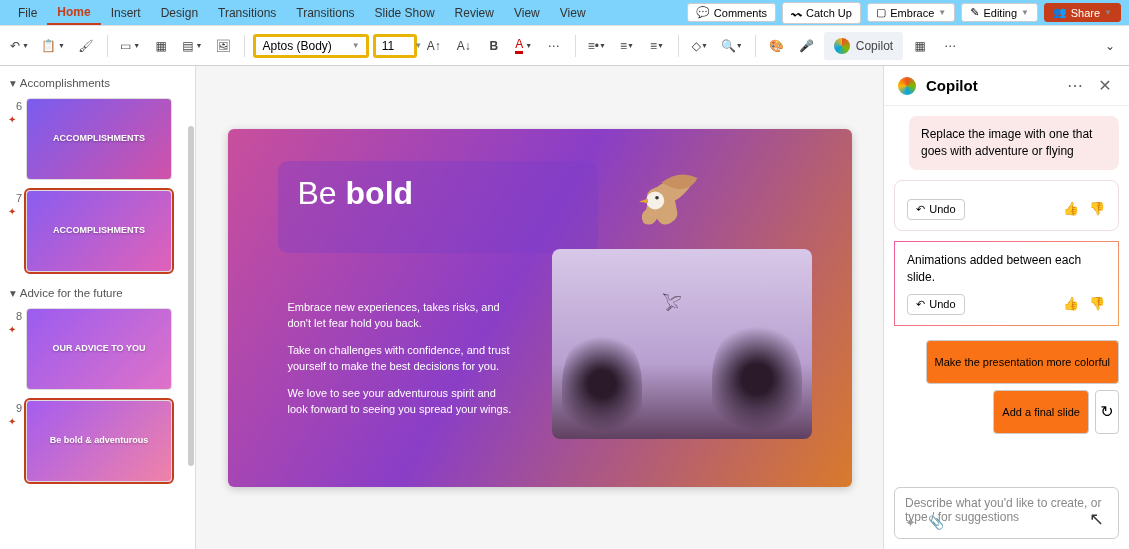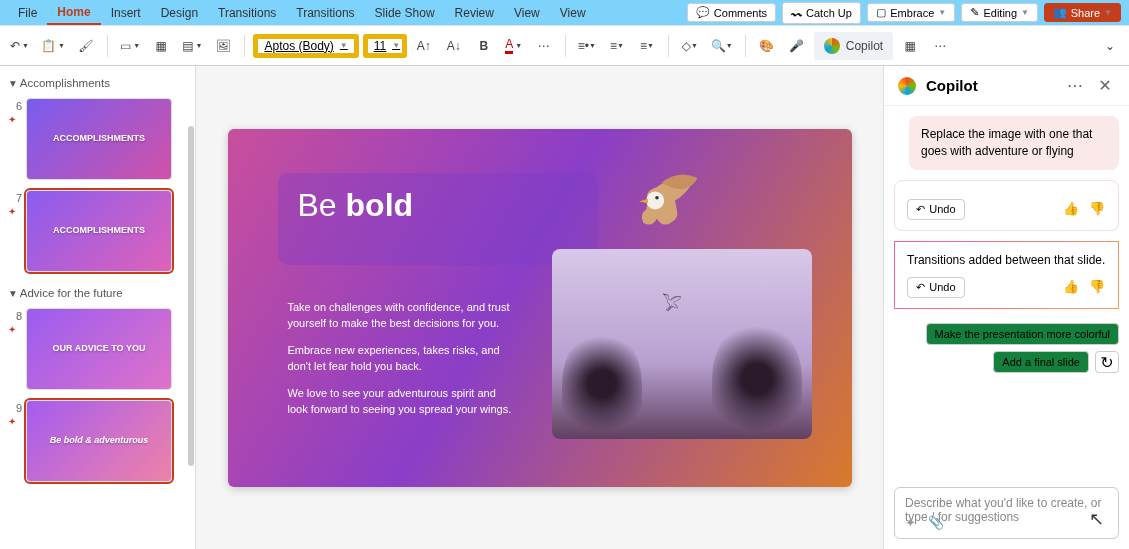--- a/index.html
+++ b/index.html
@@ -11,45 +11,45 @@
   .menubar .menu-item.active { border-bottom: 2px solid #c43e1c; color: #c43e1c; font-weight: 600; }
   .menubar-right { margin-left: auto; display: flex; gap: 6px; align-items:center; }
   .mr-btn { display: flex; align-items:center; gap:4px; padding: 2px 8px; border:1px solid #ccc; border-radius:3px; font-size:11px; background:#fff; cursor:pointer; }
   .mr-btn.share { background:#c43e1c; color:#fff; border-color:#c43e1c; }
   .mr-btn .chev { font-size:8px; color:#888; }
 
   
   .toolbar { display:flex; align-items:center; height:40px; background:#fff; border-bottom:1px solid #d0d0d0; padding:0 6px; gap:4px; }
   .tb-btn { display:flex; align-items:center; justify-content:center; min-width:26px; height:28px; padding:0 4px; border-radius:3px; font-size:12px; color:#444; cursor:pointer; }
   .tb-sep { width:1px; height:22px; background:#ddd; margin:0 4px; }
-  .font-box { display:flex; align-items:center; border:5px solid #eab308; border-radius:3px; height:24px; padding:0 6px; font-size:12px; gap:6px;text-decoration:underline; }
+  .font-box { display:flex; align-items:center; border:3px solid #eab308; border-radius:3px; height:24px; padding:0 6px; font-size:12px; gap:20px; }
   .font-box .chev { font-size:8px; color:#888; }
   .tb-btn.copilot { background:#eef1f5; gap:6px; padding:0 10px; font-size:12px; }
   .tb-btn .icn { width:16px; height:16px; display:inline-block; }
 
   
   .main { display:flex; height: calc(549px - 66px); }
   .slide-panel { width: 196px; background:#fff; border-right:1px solid #ddd; overflow-y:auto; padding:6px 4px 6px 8px; position:relative; }
   .section-hdr { display:flex; align-items:center; gap:4px; font-size:11.5px; color:#555; padding:4px 2px; cursor:pointer; }
   .thumb-row { display:flex; gap:4px; margin:4px 0 10px 0; }
   .thumb-num { width:14px; font-size:11px; color:#666; text-align:right; padding-top:2px; }
   .thumb { width:146px; height:82px; border-radius:4px; overflow:hidden; border:1px solid #ddd; cursor:pointer; display:flex; align-items:center; justify-content:center; font-size:10px; color:#fff; font-weight:700; position:relative; }
   .thumb.sel { outline:2px solid #c43e1c; }
   .sparkle { color:#c43e1c; font-size:10px; margin-top:2px; }
   .thumb.t6 { background:linear-gradient(135deg,#7a5cf0,#d052a8); }
   .thumb.t7 { background:linear-gradient(135deg,#8a5cf0,#e062b8); }
   .thumb.t8 { background:linear-gradient(135deg,#9a5cf0,#e072c8); }
-  .thumb.t9 { background:linear-gradient(135deg,#a55cf0,#f082a8);font-style:italic; }
+  .thumb.t9 { background:linear-gradient(135deg,#a55cf0,#f082a8); }
   .thumb .ttxt { text-shadow:0 1px 2px rgba(0,0,0,.3); font-size:9px; line-height:1.1; text-align:left; padding:4px; }
   .scroll-ind { position:absolute; right:1px; top:60px; width:6px; height:340px; background:#ccc; border-radius:3px; }
 
   
   .canvas-wrap { flex:1; background:#f5f5f5; display:flex; align-items:center; justify-content:center; padding:20px; }
   .slide { width:624px; height:358px; border-radius:6px; background:linear-gradient(120deg,#c94f9c 0%,#8a3ec7 45%,#d97a2b 100%); position:relative; color:#fff; box-shadow:0 2px 8px rgba(0,0,0,.2); overflow:hidden; }
-  .title-box { position:absolute; left:50px; top:44px; width:320px; height:92px; background:rgba(120,60,200,.35); border-radius:10px; padding:14px 20px; }
+  .title-box { position:absolute; left:50px; top:32px; width:320px; height:92px; background:rgba(120,60,200,.35); border-radius:10px; padding:14px 20px; }
   .title-box .t1 { font-size:32px; font-weight:300; }
   .title-box .t1 b { font-weight:800; }
   .title-box .amp { color:#f5b93f; font-size:38px; font-weight:800; display:inline-block; margin-right:4px; }
   .title-box .t2 { font-size:30px; font-weight:300; letter-spacing:1px; margin-top:-8px; }
   .body-txt { position:absolute; left:60px; top:170px; width:230px; font-size:11px; line-height:1.5; }
   .body-txt p { margin-bottom:10px; }
   .photo { position:absolute; right:40px; top:120px; width:260px; height:190px; border-radius:8px; background:linear-gradient(#d8c8e8 0%,#b8a0d0 60%,#604060 100%); overflow:hidden; }
   .photo::before { content:""; position:absolute; left:10px; bottom:0; width:80px; height:110px; background:radial-gradient(circle,#2a1a2a 20%,transparent 70%); border-radius:50% 50% 0 0; }
   .photo::after { content:""; position:absolute; right:10px; bottom:0; width:90px; height:120px; background:radial-gradient(circle,#2a1a2a 20%,transparent 70%); border-radius:50% 50% 0 0; }
   .bird-fly { position:absolute; right:170px; top:160px; font-size:16px; color:#2a1a2a; }
@@ -65,21 +65,21 @@
   .cp-body { flex:1; padding:10px; overflow-y:auto; display:flex; flex-direction:column; gap:10px; }
   .msg { padding:10px 12px; border-radius:8px; font-size:12px; line-height:1.4; }
   .msg.user { background:#fbe9ea; align-self:flex-end; max-width:210px; }
   .msg.asst { background:#fff; border:1px solid #f0ddde; max-width:230px; }
   .msg.asst.hl { border:1.5px solid; border-image:linear-gradient(135deg,#f25c9b,#f2a05c) 1; }
   .undo-row { display:flex; align-items:center; gap:8px; margin-top:8px; }
   .undo-btn { display:flex; align-items:center; gap:4px; border:1px solid #ccc; border-radius:4px; padding:2px 8px; font-size:11px; cursor:pointer; }
   .fb { margin-left:auto; display:flex; gap:10px; color:#999; font-size:13px; }
   .fb span { cursor:pointer; }
   .sugs { display:flex; flex-direction:column; align-items:flex-end; gap:6px; padding:4px 0; }
-  .sug { border:1px solid #ccc; border-radius:4px; padding:4px 8px; font-size:11px; cursor:pointer; background:#15803d; }
+  .sug { border:1px solid #ccc; border-radius:4px; padding:15px 8px; font-size:11px; cursor:pointer; background:#f97316; }
   .sug-row { display:flex; gap:6px; }
   .refresh { border:1px solid #ccc; border-radius:4px; width:24px; display:flex; align-items:center; justify-content:center; cursor:pointer; }
   .cp-input { margin:6px 10px 10px 10px; border:1px solid #ccc; border-radius:6px; padding:8px 10px; font-size:12px; color:#888; position:relative; height:52px; }
   .cp-input-icons { position:absolute; left:10px; bottom:8px; display:flex; gap:12px; color:#999; font-size:13px; }
   .cursor-arrow { position:absolute; right:14px; bottom:8px; font-size:18px; color:#333; }
 </style>
 </head>
 <body>
 
 <div class="menubar">
@@ -216,22 +216,22 @@
     </div>
     <div class="scroll-ind"></div>
   </div>
 
   <div class="canvas-wrap">
     <div class="slide">
       <div class="title-box">
         <div class="t1"><span>Be </span><b>bold</b></div>
       </div>
       <div class="body-txt">
+        <p>Embrace new experiences, takes risks, and don't let fear hold you back.</p>
         <p>Take on challenges with confidence, and trust yourself to make the best decisions for you.</p>
-        <p>Embrace new experiences, takes risks, and don't let fear hold you back.</p>
         <p>We love to see your adventurous spirit and look forward to seeing you spread your wings.</p>
       </div>
       <div class="photo"></div>
       <div class="bird-fly">𓅯</div>
       <div class="eagle">
         <svg viewBox="0 0 100 100">
           <path d="M50 20 Q70 5 90 15 Q80 30 70 35 L72 45 Q75 55 65 60 Q55 65 50 55 Q45 65 35 60 Q30 50 38 45 L40 35 Q35 25 50 20 Z" fill="#d4a574"></path>
           <circle cx="48" cy="35" r="10" fill="#f5f0e8"></circle>
           <path d="M40 33 L30 36 L40 38 Z" fill="#e8a838"></path>
           <circle cx="50" cy="32" r="2" fill="#333"></circle>
@@ -256,21 +256,21 @@
               <span>↶</span>
               <span>Undo</span>
             </div>
           <div class="fb">
               <span>👍</span>
               <span>👎</span>
             </div>
         </div>
       </div>
       <div class="msg asst hl">
-        <div>Transitions added between that slide.</div>
+        <div>Animations added between each slide.</div>
         <div class="undo-row">
           <div class="undo-btn">
               <span>↶</span>
               <span>Undo</span>
             </div>
           <div class="fb">
               <span>👍</span>
               <span>👎</span>
             </div>
         </div>

